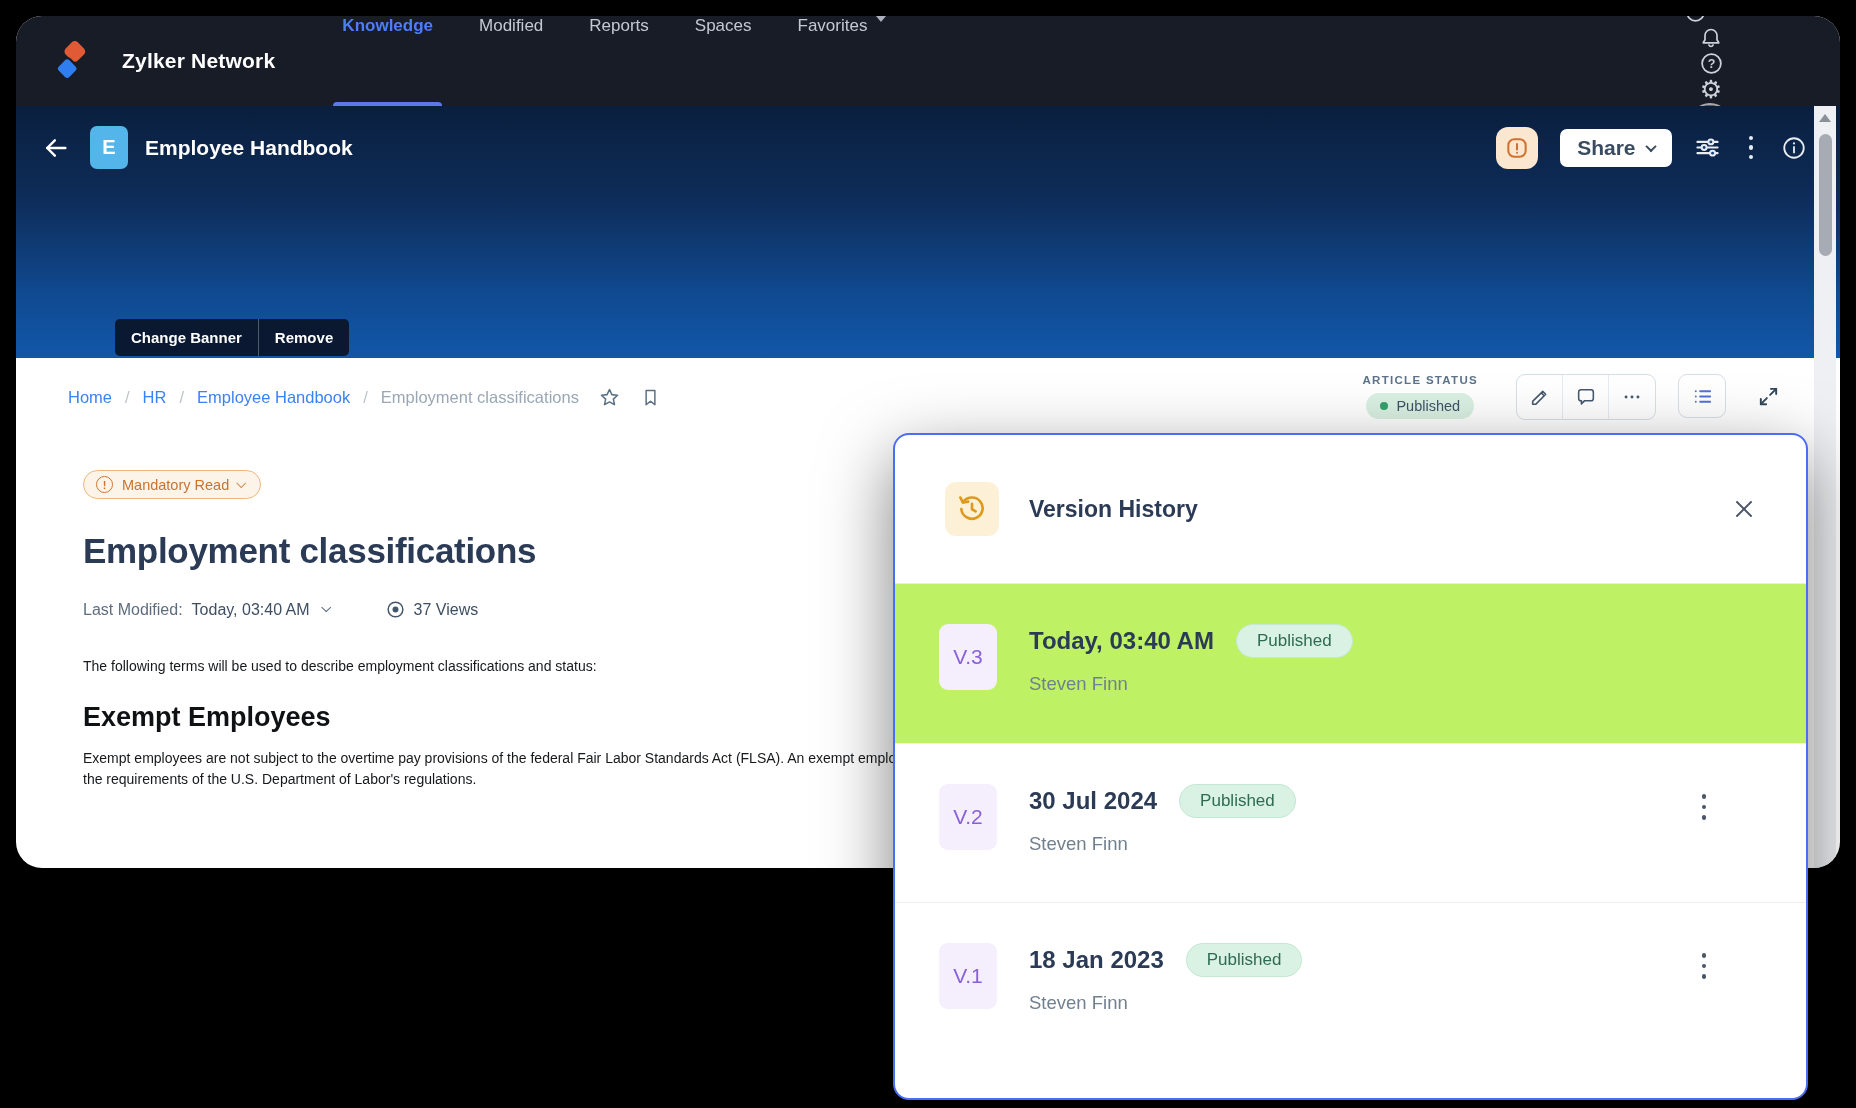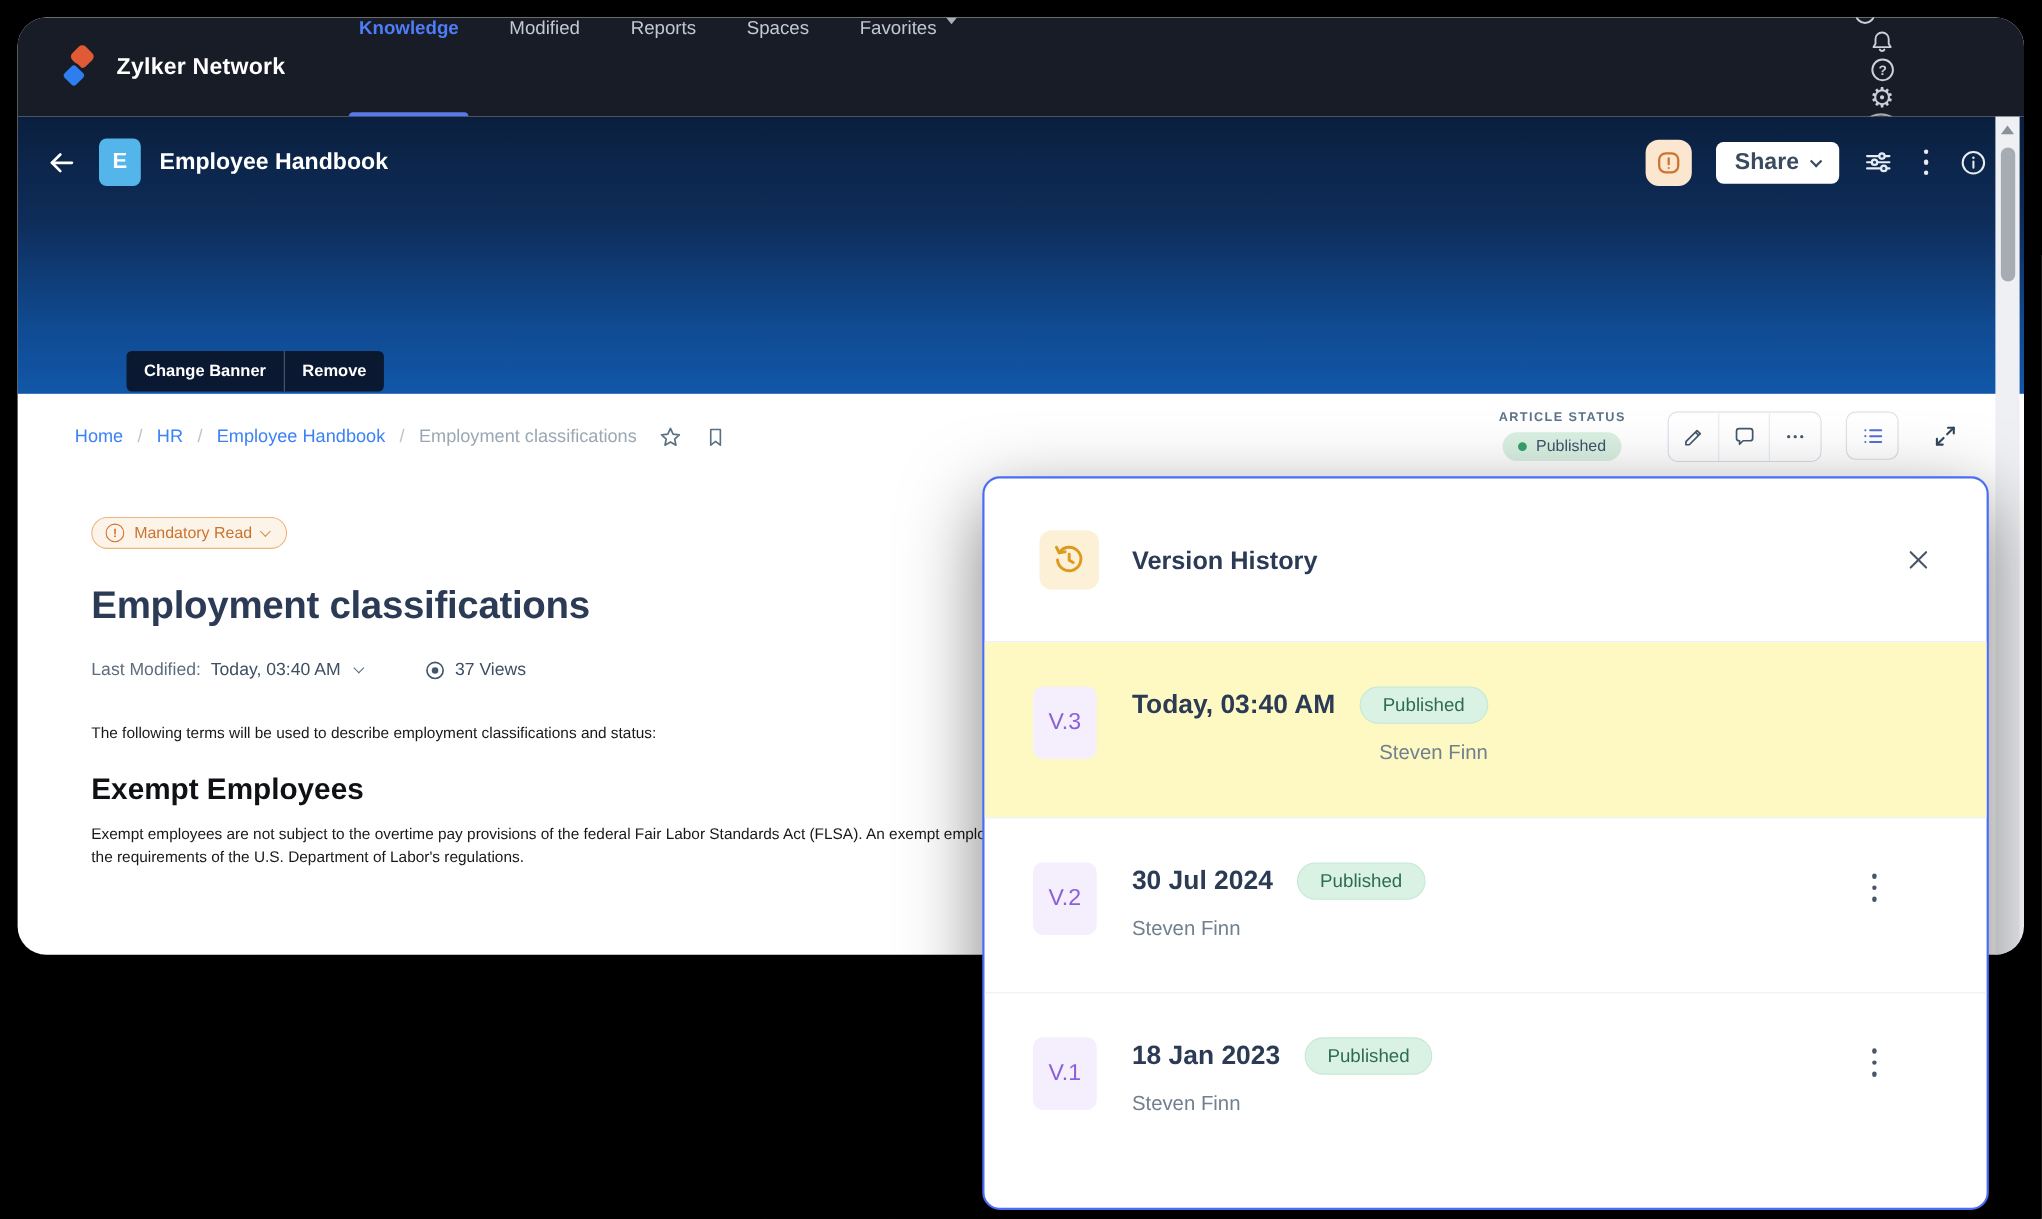--- a/index.html
+++ b/index.html
@@ -7,21 +7,21 @@
     font-family:"Liberation Sans", sans-serif; }
   .stage { position:relative; width:1856px; height:1108px; background:#000; }
 
   
   .window { position:absolute; left:16px; top:16px; width:1824px; height:852px;
     background:#fff; border-radius:26px; overflow:hidden; }
 
   
   .navbar { height:90px; background:#181c27; display:flex; align-items:center;
     padding:0 25px 0 34px; position:relative; }
-  .brand { display:flex; align-items:center; gap:14px; }
+  .brand { display:flex; align-items:center; gap:30px; }
   .brand-name { color:#fff; font-size:21px; font-weight:700; letter-spacing:.2px; }
   .tabs { display:flex; height:90px; margin-left:44px; }
   .tab { position:relative; display:flex; align-items:flex-start; padding:0 23px;
     font-size:17px; color:#c3c9d3; cursor:pointer; }
   .tab.active { color:#4d7df8; font-weight:700; }
   .tab.active::after { content:""; position:absolute; left:14px; right:14px; bottom:0;
     height:4px; background:#5b79e8; border-radius:4px 4px 0 0; }
   .caret-down { width:0; height:0; border-left:5.5px solid transparent;
     border-right:5.5px solid transparent; border-top:6.5px solid #aab1bd; margin-left:9px; }
   .nav-right { margin-left:auto; display:flex; align-items:center;flex-direction:column; }
@@ -115,21 +115,21 @@
   .modal { position:absolute; left:893px; top:433px; width:915px; height:667px; background:#fff;
     border:2.5px solid #4b6df6; border-radius:16px; overflow:hidden;
     box-shadow:0 24px 70px rgba(0,0,0,.5); }
   .modal-header { height:148px; display:flex; align-items:center; padding:0 50px; }
   .vh-icon { width:54px; height:54px; border-radius:11px; background:#fcf0d7; color:#dd9a1f;
     display:flex; align-items:center; justify-content:center; }
   .modal-title { margin-left:30px; font-size:23px; font-weight:700; color:#2c3b55; }
   .close-btn { margin-left:auto; color:#4a5568; cursor:pointer; display:flex; }
   .modal-div { height:1px; background:#e9ebee; }
   .vrow { position:relative; height:159px; display:flex; align-items:flex-start; padding:40px 0 0 44px; }
-  .vrow.current { background:#fef9c3;text-align:right; }
+  .vrow.current { background:#bef264; }
   .vrow.bordered { border-top:1px solid #edeff2; }
   .vbadge { width:58px; height:66px; border-radius:9px; background:#f4eefd; color:#8a60d8;
     font-size:21px; display:flex; align-items:center; justify-content:center; }
   .vmain { margin-left:32px; }
   .vline1 { display:flex; align-items:center; gap:22px; }
   .vdate { font-size:24px; font-weight:700; color:#2c3b55; }
   .vpill { background:#d9f2e4; border:1px solid #c5e8d4; color:#2f6b53; font-size:17px;
     padding:6px 20px; border-radius:999px; }
   .vauthor { margin-top:15px; font-size:18.5px; color:#71808f; }
   .vkebab { position:absolute; right:92px; top:46px; display:flex; flex-direction:column;

